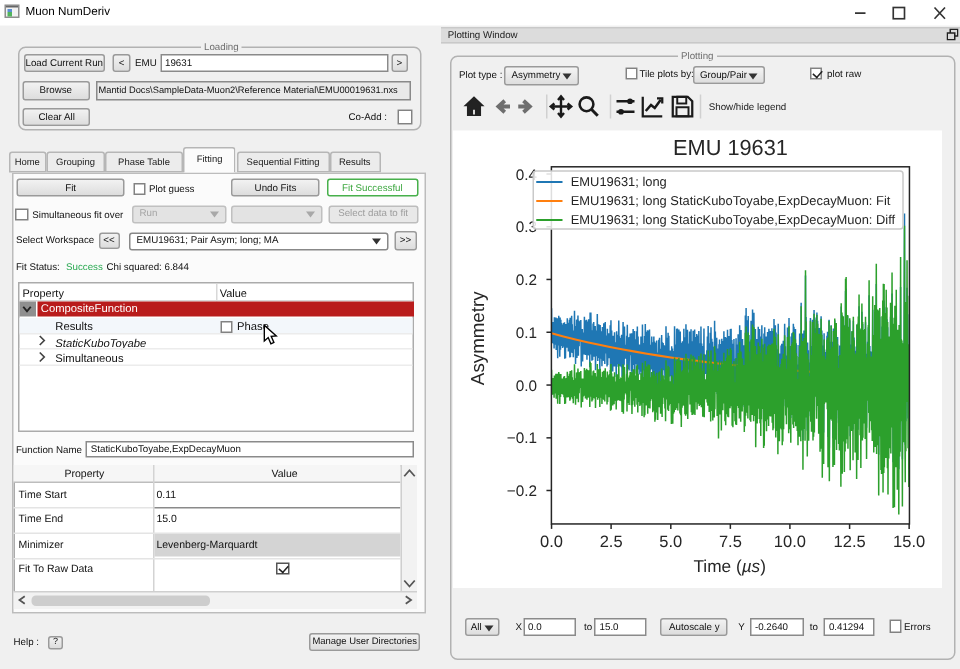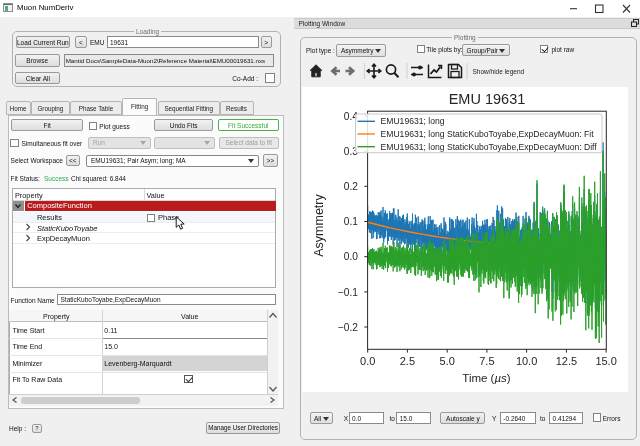--- a/index.html
+++ b/index.html
@@ -94,21 +94,21 @@
 <div class="lbl" style="left:158px;top:213px;font-size:7.5px;">Phase</div>
 <div class="abs" style="left:13.4px;top:221.5px;width:261.6px;height:1px;background:#ececec;"></div>
 <svg class="abs" style="left:25px;top:223px;width:6px;height:8px;">
     <path d="M1.5 1 L4.5 4 L1.5 7" fill="none" stroke="#444" stroke-width="1.1"></path>
   </svg>
 <div class="lbl" style="left:36.9px;top:223.5px;font-size:7.5px;font-style:italic;">StaticKuboToyabe</div>
 <div class="abs" style="left:13.4px;top:232px;width:261.6px;height:1px;background:#ececec;"></div>
 <svg class="abs" style="left:25px;top:233.5px;width:6px;height:8px;">
     <path d="M1.5 1 L4.5 4 L1.5 7" fill="none" stroke="#444" stroke-width="1.1"></path>
   </svg>
-<div class="lbl" style="left:36.9px;top:234px;font-size:7.5px;">ExpDecayMuon</div>
+<div class="lbl" style="left:36.9px;top:234px;font-size:7.5px;">Simultaneous</div>
 <div class="abs" style="left:13.4px;top:242.5px;width:261.6px;height:1px;background:#ececec;"></div>
 <svg class="abs" style="left:174.5px;top:215.5px;width:11px;height:15px;z-index:9;" viewBox="0 0 11 15">
   <path d="M1.2 0.8 L1.2 11.3 L3.8 9 L5.6 13.2 L7.6 12.3 L5.8 8.2 L9.2 8 Z" fill="#fff" stroke="#000" stroke-width="0.9"></path>
 </svg>
 
 <div class="lbl" style="left:10.6px;top:296.5px;">Function Name</div>
 <div class="inp" style="left:57px;top:294px;width:219px;height:10.5px;">StaticKuboToyabe,ExpDecayMuon</div>
 
 <div class="abs" style="left:9.4px;top:310px;width:268.6px;height:96px;background:#fff;border:1px solid #ababab;"></div>
 <div class="abs" style="left:9.4px;top:310px;width:257.4px;height:12px;background:#f6f6f6;border-bottom:1px solid #bdbdbd;"></div>

